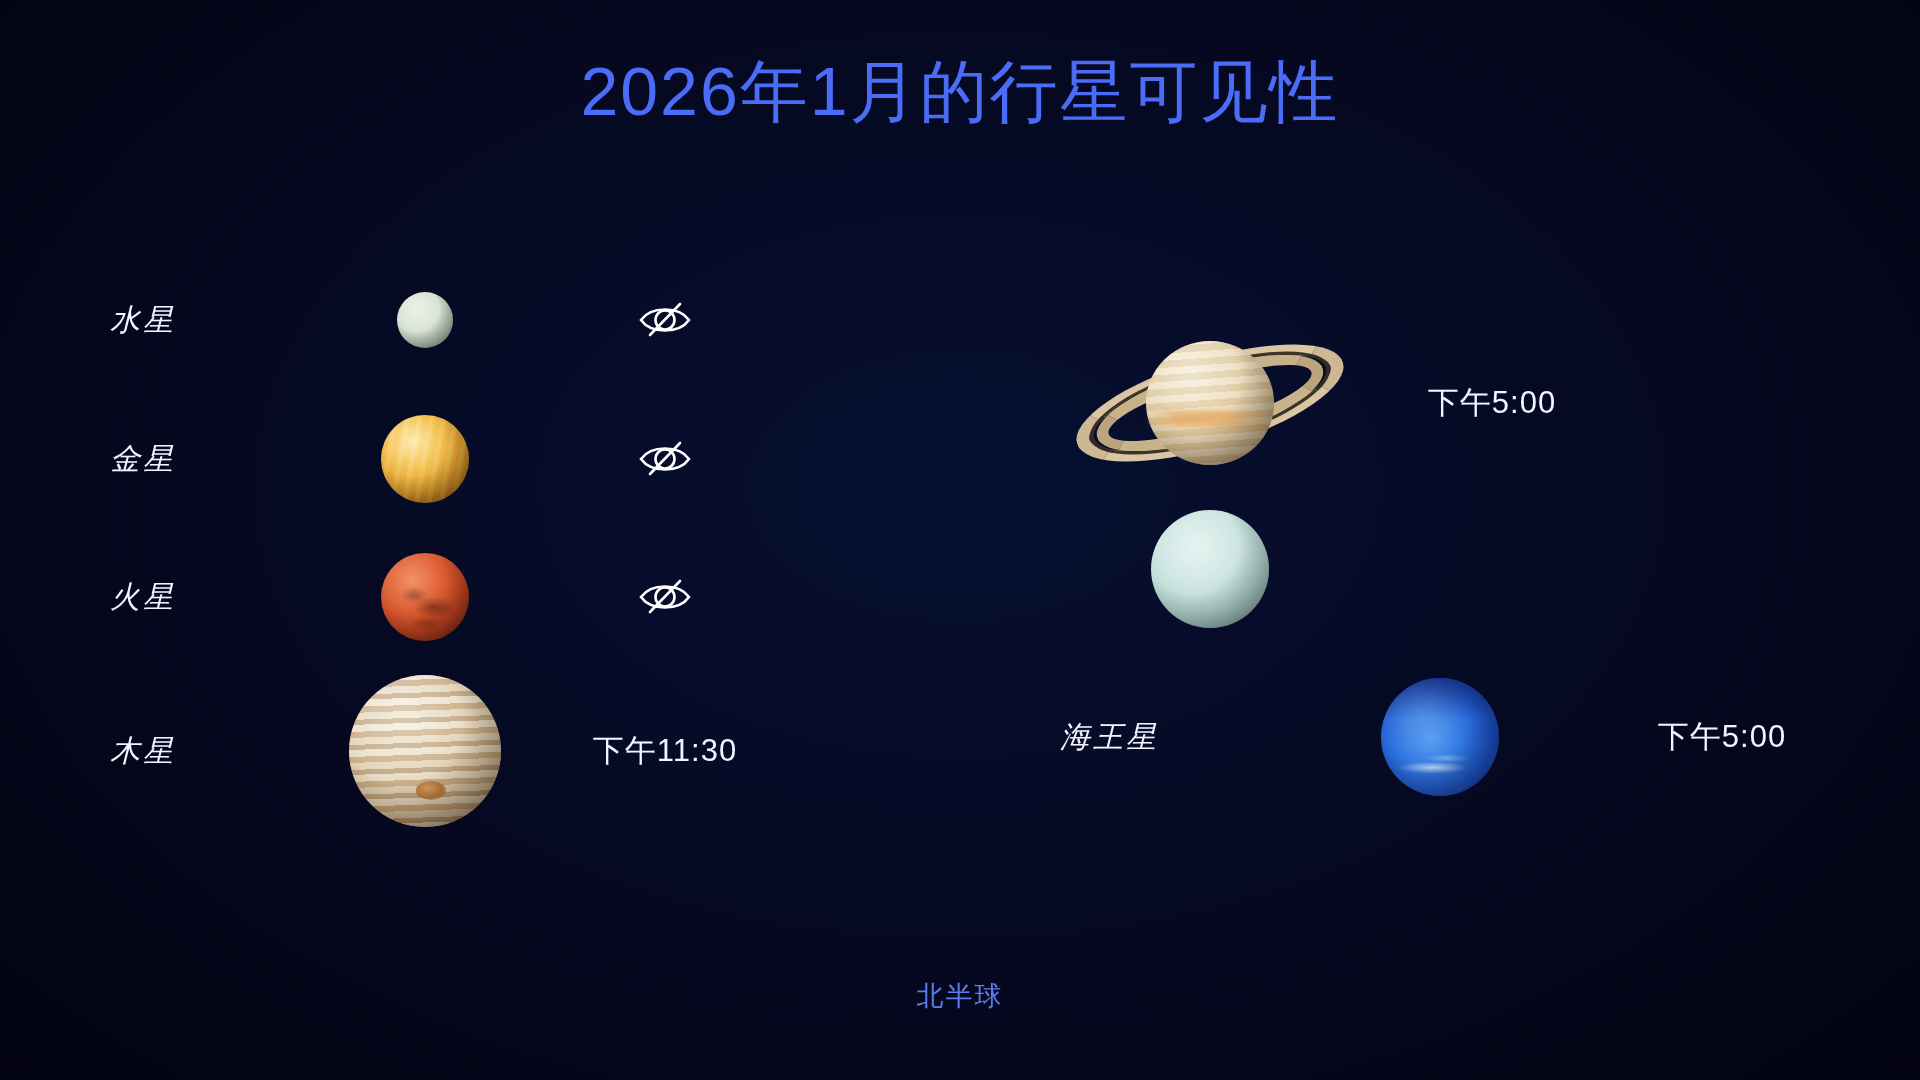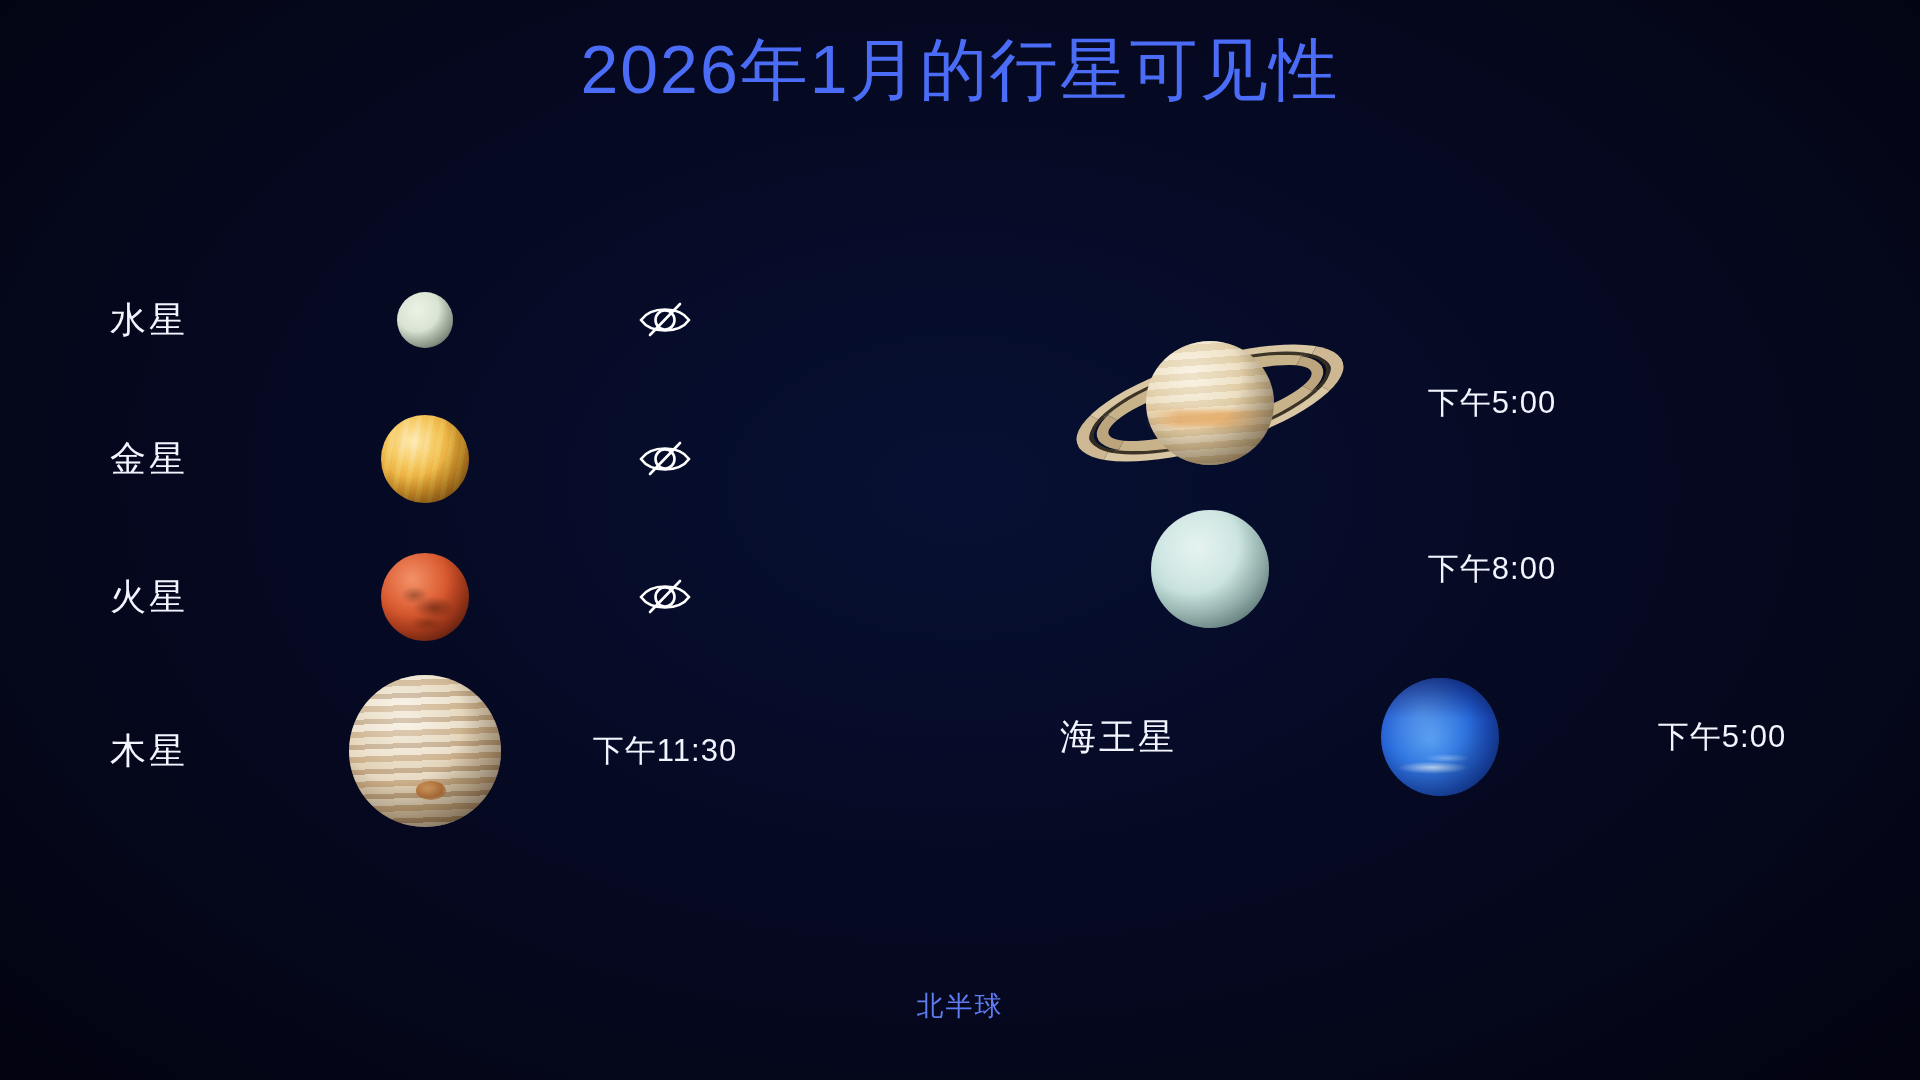--- a/index.html
+++ b/index.html
@@ -17,21 +17,21 @@
     width: 1920px;
     height: 1080px;
     background:
       radial-gradient(ellipse 1400px 900px at 50% 45%, #071033 0%, #05081f 55%, #03030f 100%);
     overflow: hidden;
   }
 
   
   #title {
     position: absolute;
-    top: 26px;
+    top: 48px;
     left: 0;
     width: 1920px;
     text-align: center;
     font-size: 68px;
     line-height: 86px;
     letter-spacing: 2px;
     color: #4a6cf7;
     font-weight: 400;
     white-space: nowrap;
   }
@@ -43,24 +43,25 @@
 
   .row {
     position: relative;
     display: flex;
     align-items: center;
     width: 100%;
   }
 
   .p-label {
     color: #f2f4ff;
-    font-size: 36px;
+    font-size: 30px;
     letter-spacing: 3px;
     white-space: nowrap;
     text-align: left;
+    font-style: italic;
   }
   .p-time {
     color: #f2f4ff;
     font-size: 31px;
     letter-spacing: 1px;
     white-space: nowrap;
   }
 
   
   #col-left  .p-label { width: 200px; }
@@ -214,21 +215,21 @@
       radial-gradient(ellipse 40% 7% at 44% 76%, rgba(235,245,255,.75) 0%, rgba(235,245,255,0) 75%),
       radial-gradient(ellipse 26% 5% at 56% 68%, rgba(200,225,255,.45) 0%, rgba(200,225,255,0) 75%);
   }
 
   
   .eye-slash { width: 56px; height: 44px; display:block; }
 
   
   #footer {
     position:absolute;
-    left:0; bottom:56px;
+    left:0; bottom:66px;
     width: 1920px;
     text-align:center;
     color:#5e7bf0;
     font-size: 27px;
     letter-spacing: 2px;
   }
 </style>
 </head>
 <body>
 
@@ -315,23 +316,20 @@
       </div>
       <div class="status">
         <span class="p-time">下午5:00</span>
       </div>
     </div>
 
     <div class="row" style="height:168px;">
       <div class="body">
         <div class="planet pl-uranus"></div>
       </div>
-      <div class="status">
-        <span class="p-time">下午8:00</span>
-      </div>
     </div>
 
     <div class="row" style="height:168px;">
       <div class="p-label">海王星</div>
       <div class="body">
         <div class="planet pl-neptune">
             <span class="swirl"></span>
           </div>
       </div>
       <div class="status">

